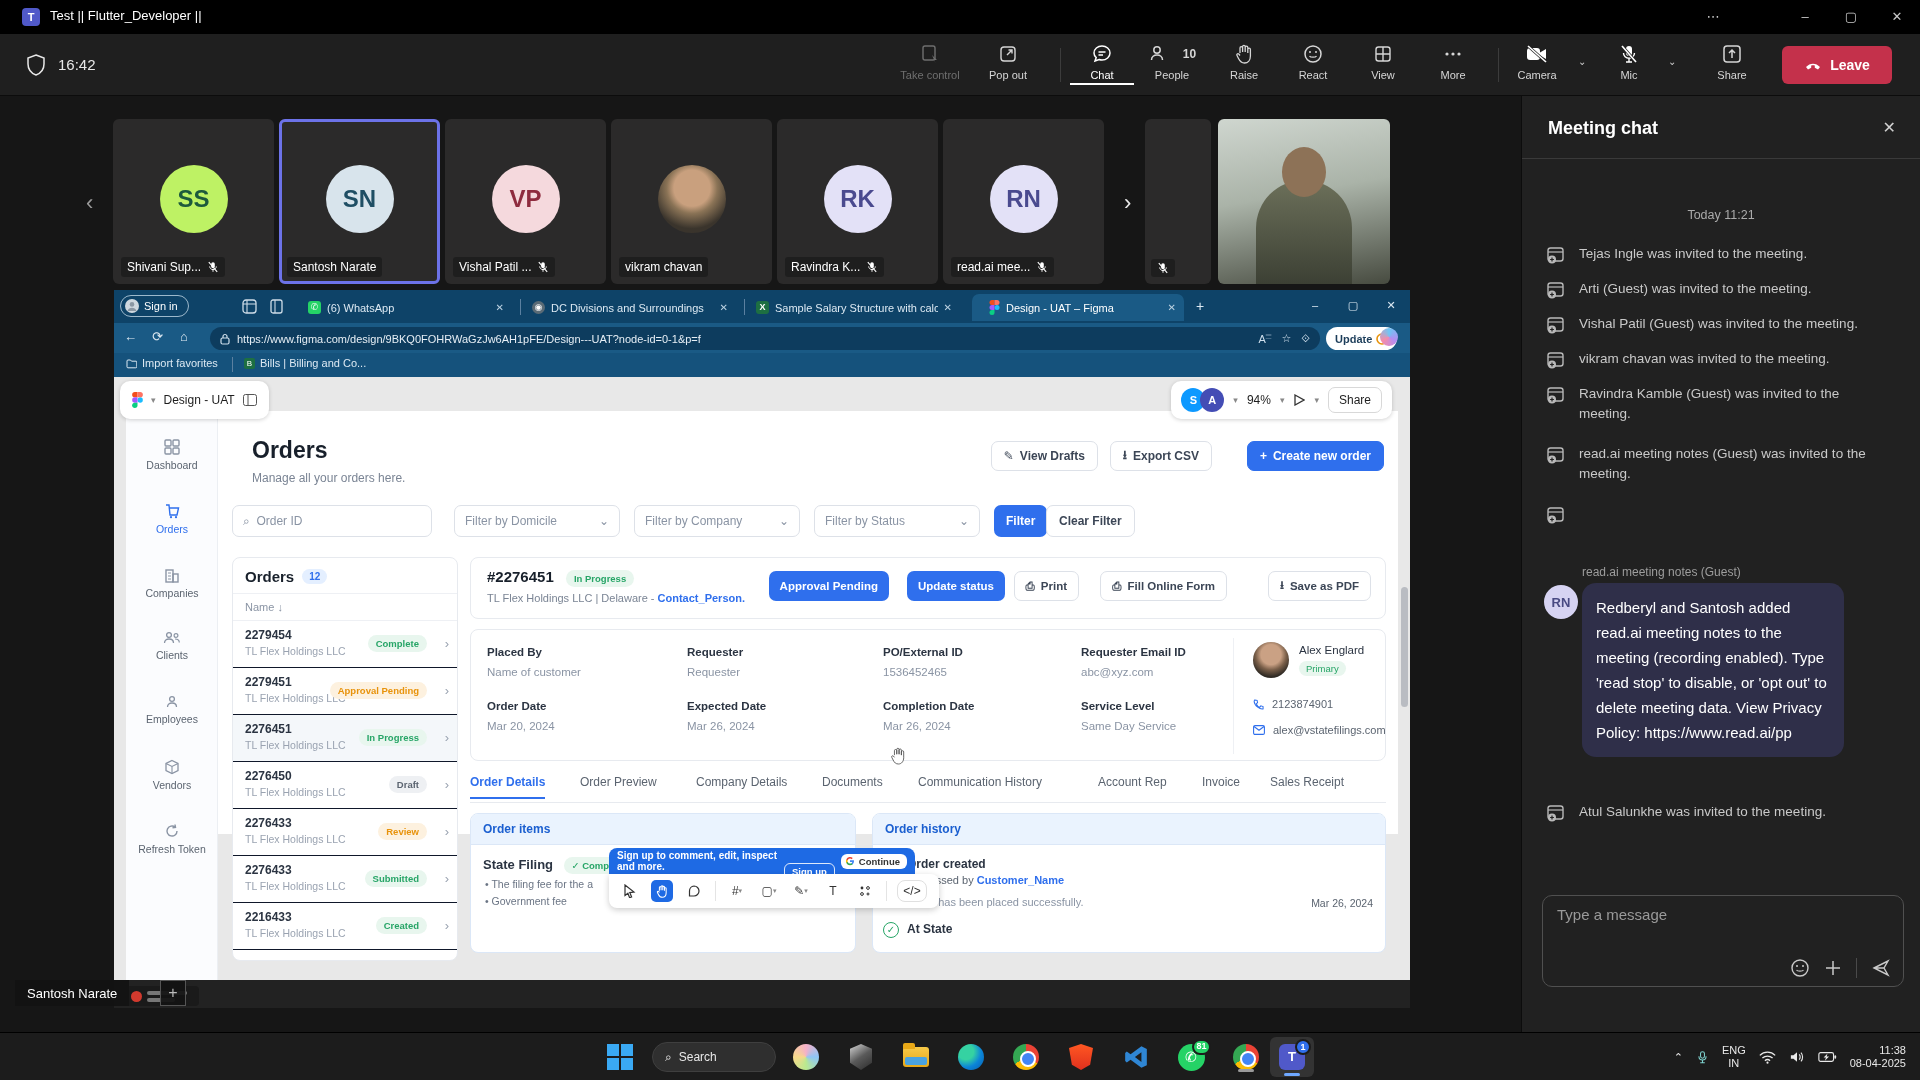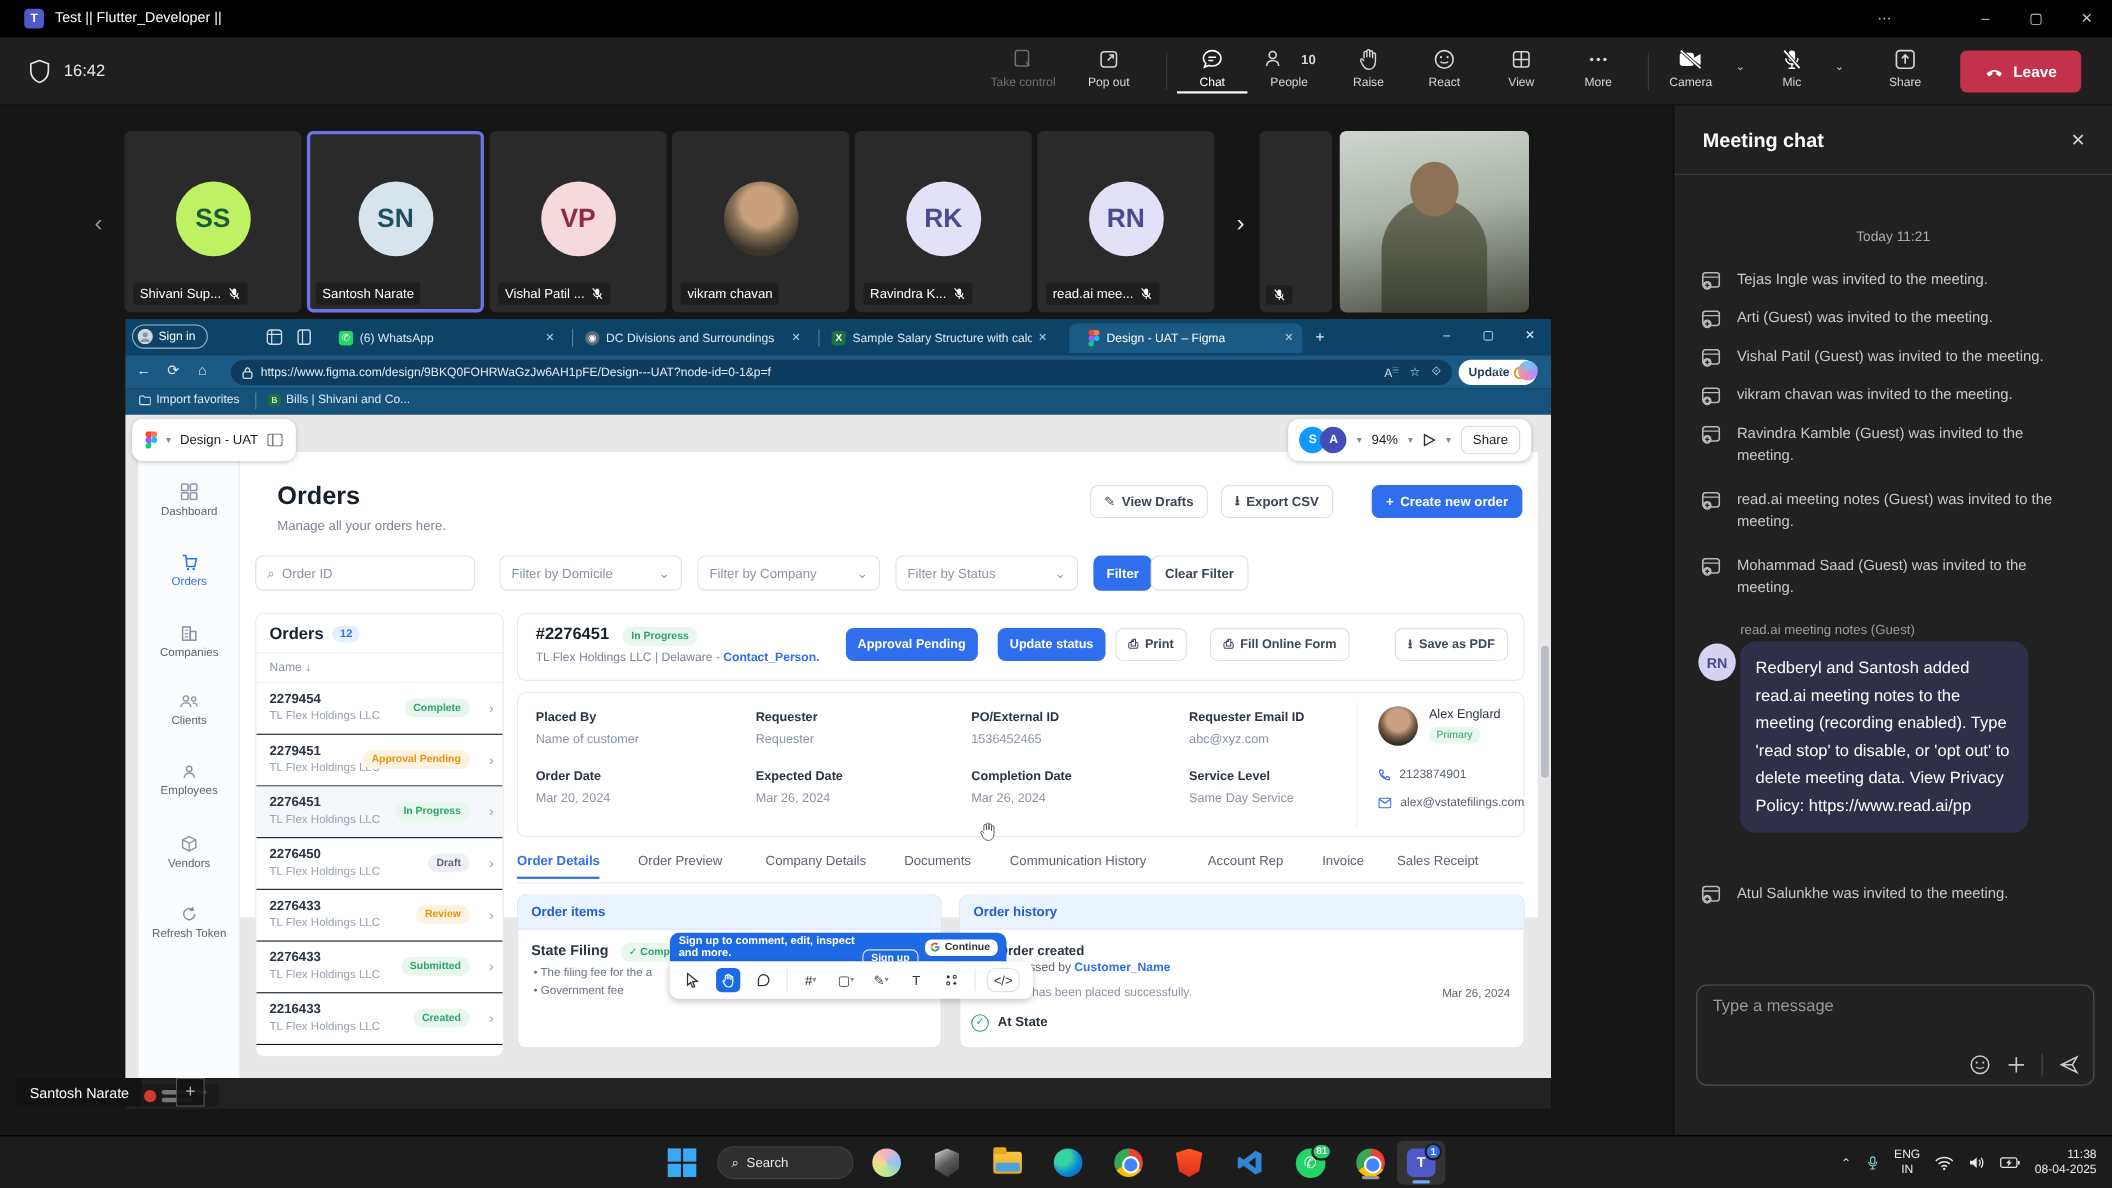--- a/index.html
+++ b/index.html
@@ -464,21 +464,21 @@
     <div class="bookrow">
       <div class="bmk" style="left:12px;">
         <svg width="11" height="11" viewBox="0 0 11 11">
             <path d="M1 3 a1 1 0 0 1 1-1 h2.5 l1 1.2 H10 a0.8 0.8 0 0 1 .8.8 v4.8 a1 1 0 0 1 -1 1 H2 a1 1 0 0 1 -1-1 Z" fill="none" stroke="#dce9f3" stroke-width="1"></path>
           </svg>
         <span>Import favorites</span>
       </div>
       <div class="tabdiv" style="left:118px; top:4px; height:15px;"></div>
       <div class="bmk" style="left:130px;">
         <span class="fav" style="background:#1d6f42; width:11px; height:11px; line-height:11px; font-size:8px; border-radius:2px; color:#fff; text-align:center; display:inline-block;">B</span>
-        <span>Bills | Shivani and Co...</span>
+        <span>Bills | Billing and Co...</span>
       </div>
     </div>
 
     <div class="canvas">
 
       <div class="fig-pill-l">
         <svg width="11" height="16" viewBox="0 0 12 18">
             <circle cx="9" cy="9" r="3" fill="#1abcfe"></circle>
             <path d="M3 0 h3 v6 h-3 a3 3 0 0 1 0-6" fill="#f24e1e"></path>
             <path d="M6 0 h3 a3 3 0 0 1 0 6 h-3 z" fill="#ff7262"></path>
@@ -874,21 +874,20 @@
         </svg>
       <span class="txt">read.ai meeting notes (Guest) was invited to the meeting.</span>
     </div>
     <div class="sysrow" style="top:408px;">
       <svg width="20" height="20" viewBox="0 0 20 20">
           <rect x="2" y="3" width="15" height="13" rx="2.5" fill="none" stroke="#b9b9b9" stroke-width="1.4"></rect>
           <path d="M2 7 H17" stroke="#b9b9b9" stroke-width="1.2"></path>
           <circle cx="6" cy="14.5" r="4" fill="#b9b9b9"></circle>
           <path d="M6 12.6 V16.4 M4.1 14.5 H7.9" stroke="#212121" stroke-width="1.2"></path>
         </svg>
-      <span class="txt">Mohammad Saad (Guest) was invited to the meeting.</span>
     </div>
 
     <div class="sender">read.ai meeting notes (Guest)</div>
     <div class="rn-av">RN</div>
     <div class="bubble">Redberyl and Santosh added read.ai meeting notes to the meeting (recording enabled). Type 'read stop' to disable, or 'opt out' to delete meeting data. View Privacy Policy: https://www.read.ai/pp</div>
 
     <div class="sysrow" style="top:706px;">
       <svg width="20" height="20" viewBox="0 0 20 20">
           <rect x="2" y="3" width="15" height="13" rx="2.5" fill="none" stroke="#b9b9b9" stroke-width="1.4"></rect>
           <path d="M2 7 H17" stroke="#b9b9b9" stroke-width="1.2"></path>

